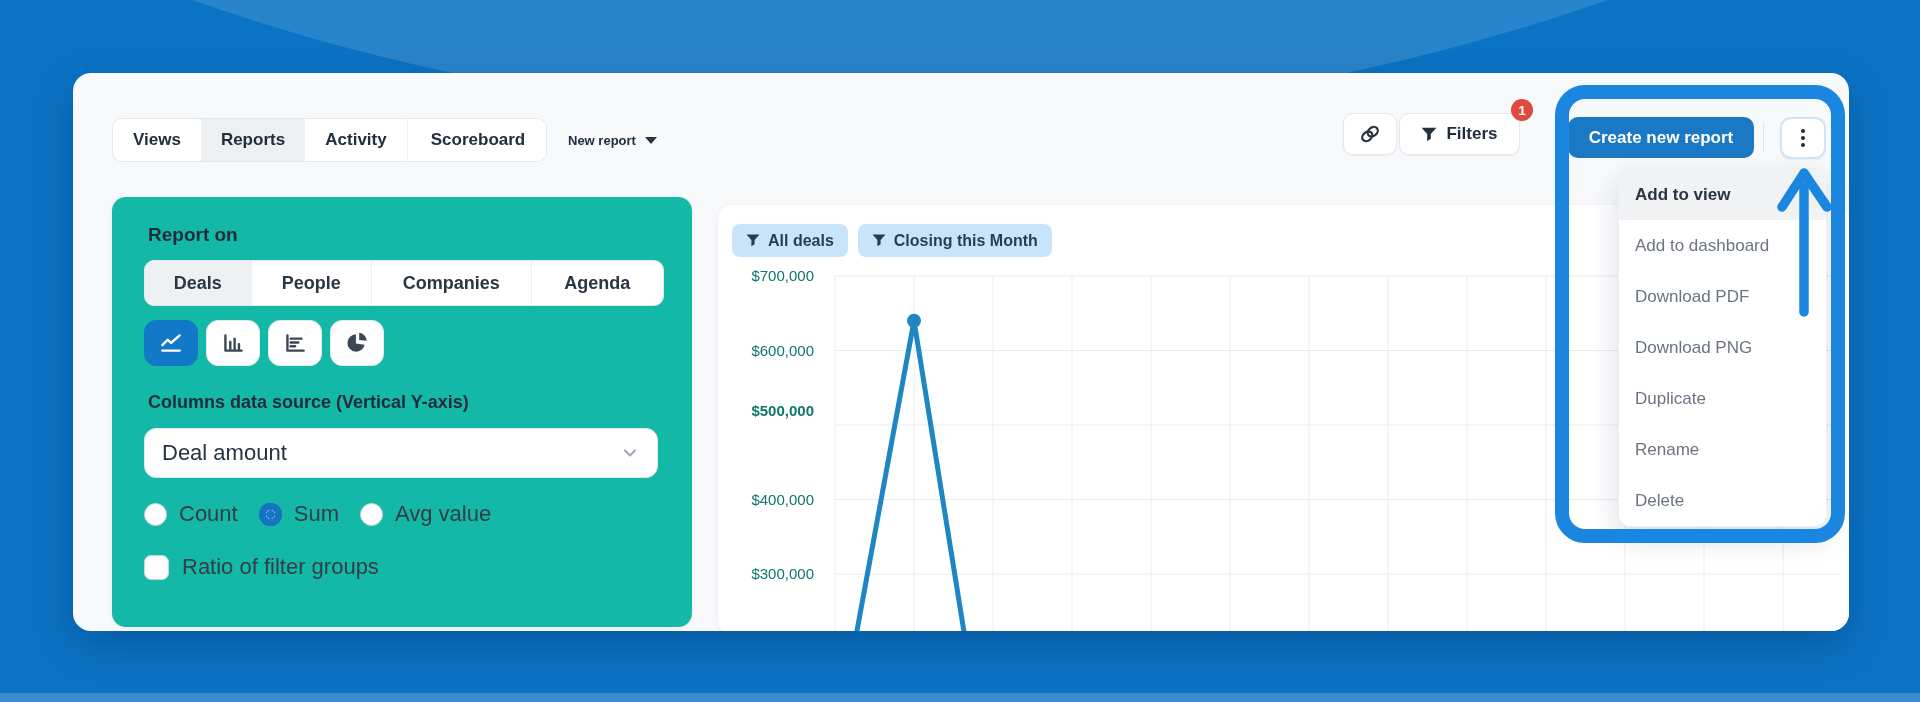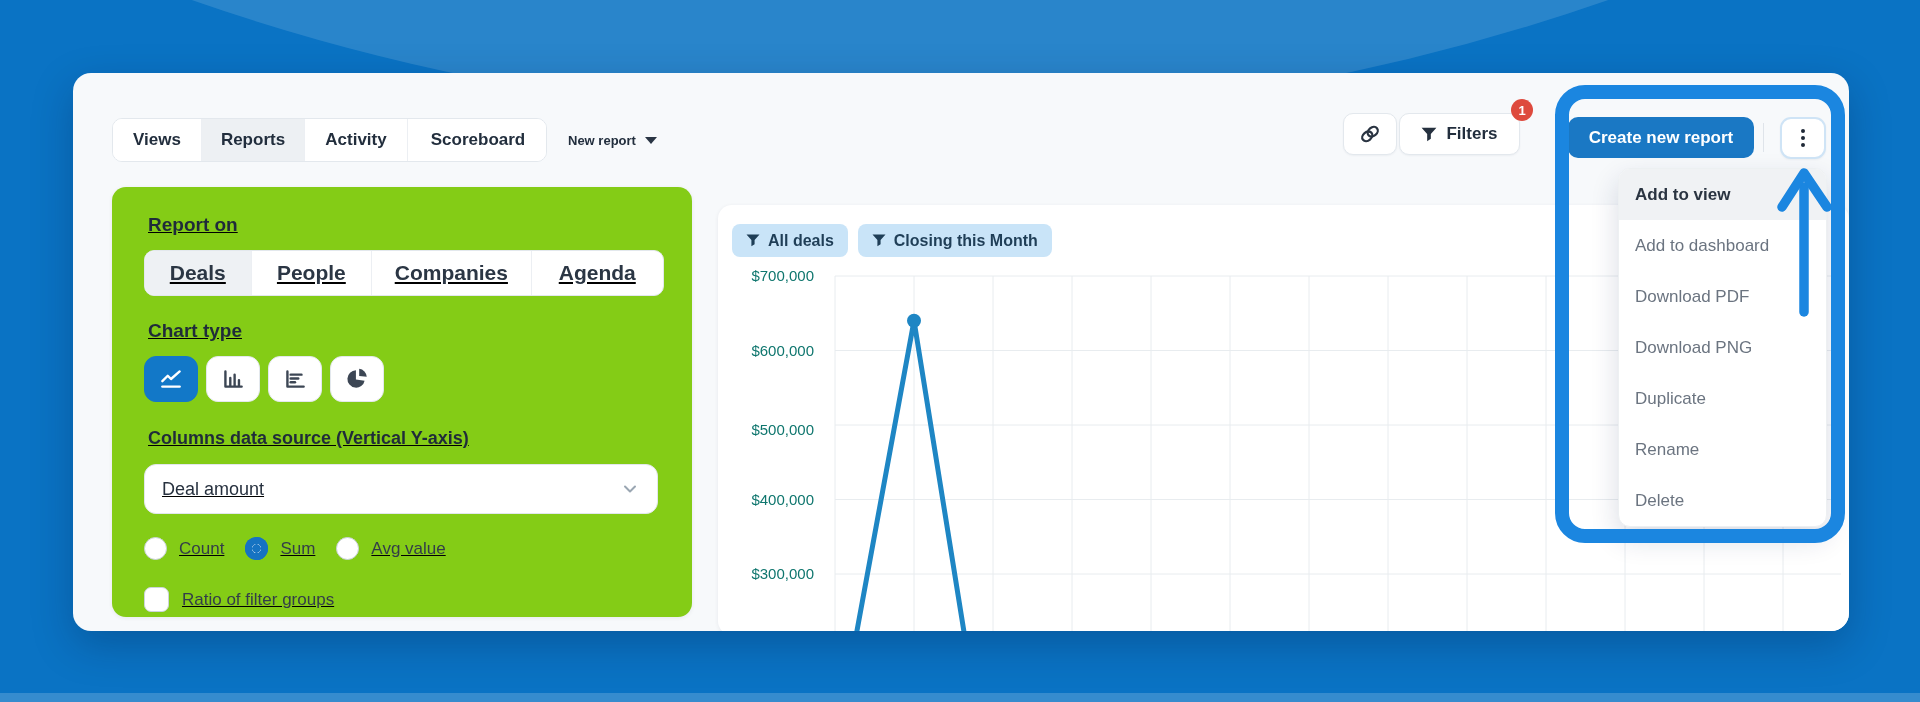--- a/index.html
+++ b/index.html
@@ -41,38 +41,38 @@
   .icon-btn{position:absolute;background:#fff;border:1px solid var(--border);border-radius:10px;display:flex;align-items:center;justify-content:center;cursor:pointer;box-shadow:0 1px 2px rgba(20,40,80,.05);}
   .link-btn{left:1270px;top:40px;width:54px;height:42px;}
   .filters-btn{position:absolute;left:1326px;top:40px;width:121px;height:42px;background:#fff;border:1px solid var(--border);border-radius:10px;display:flex;align-items:center;justify-content:center;gap:9px;font-size:17px;font-weight:700;color:var(--text-dark);cursor:pointer;box-shadow:0 1px 2px rgba(20,40,80,.05);}
   .badge{position:absolute;left:1438px;top:26px;width:22px;height:22px;border-radius:50%;background:var(--badge_red);color:#fff;font-size:13px;font-weight:700;display:flex;align-items:center;justify-content:center;z-index:4;}
   .create-btn{position:absolute;left:1495px;top:44px;width:186px;height:41px;border-radius:10px;background:var(--primary_button_blue);color:#fff;font-size:17px;font-weight:700;display:flex;align-items:center;justify-content:center;border:none;cursor:pointer;}
   .v-divider{position:absolute;left:1690px;top:50px;width:1px;height:29px;background:#dfe4ea;}
   .kebab-btn{left:1707px;top:44px;width:46px;height:42px;border:2px solid #cfe4f6;border-radius:11px;flex-direction:column;gap:3px;}
   .kdot{width:4px;height:4px;border-radius:50%;background:#1f2937;}
 
   
-  .left-panel{position:absolute;left:39px;top:114px;width:580px;height:430px;background:#84cc16;border-radius:14px;box-shadow:0 1px 4px rgba(16,30,54,.07);padding:27px 36px;text-decoration:underline;}
+  .left-panel{position:absolute;left:39px;top:124px;width:580px;height:430px;background:#14b8a6;border-radius:14px;box-shadow:0 1px 4px rgba(16,30,54,.07);padding:27px 36px;}
   .panel-h{font-size:19px;font-weight:700;color:#1f2b3a;}
   .segmented{margin-top:14px;margin-left:-4px;width:520px;height:46px;display:flex;border:1px solid var(--border);border-radius:10px;overflow:hidden;background:#fff;}
-  .seg{display:flex;align-items:center;justify-content:center;font-size:21px;font-weight:700;color:#2b3644;border-right:1px solid #eceff3;cursor:pointer;}
+  .seg{display:flex;align-items:center;justify-content:center;font-size:18px;font-weight:700;color:#2b3644;border-right:1px solid #eceff3;cursor:pointer;}
   .seg:last-child{border-right:none;}
   .seg.selected{background:#eef1f4;}
   .seg.s1{width:107px}.seg.s2{width:121px}.seg.s3{width:160px}.seg.s4{width:132px}
   .chart-type-h{margin-top:24px;}
   .chart-type-row{margin-top:14px;margin-left:-4px;display:flex;gap:8px;}
   .ct-btn{width:54px;height:46px;border-radius:12px;border:1px solid var(--border);background:#fff;display:flex;align-items:center;justify-content:center;cursor:pointer;color:#3c4654;}
   .ct-btn.selected{background:var(--charttype_blue);border-color:var(--charttype_blue);color:#fff;}
   .columns-h{margin-top:26px;font-size:18px;}
-  .select{margin-top:15px;margin-left:-4px;width:514px;height:50px;border:1px solid #e2e7ec;border-radius:12px;background:#fff;display:flex;align-items:center;justify-content:space-between;padding:0 17px;font-size:18px;color:#27313f;cursor:pointer;}
+  .select{margin-top:15px;margin-left:-4px;width:514px;height:50px;border:1px solid #e2e7ec;border-radius:12px;background:#fff;display:flex;align-items:center;justify-content:space-between;padding:0 17px;font-size:22px;color:#27313f;cursor:pointer;}
   .radio-row{margin-top:23px;margin-left:-4px;display:flex;align-items:center;gap:21px;}
   .radio-opt{display:flex;align-items:center;gap:12px;cursor:pointer;}
   .radio-c{width:23px;height:23px;border-radius:50%;border:1.5px solid #c9d1d9;background:#fff;}
   .radio-opt.checked .radio-c{border:none;background:radial-gradient(circle,#fff 0 3.5px,var(--radio_blue) 4px 100%);box-shadow:inset 0 0 0 7px var(--radio_blue);background:radial-gradient(circle,var(--radio_blue) 0 4px,#fff 4.5px 7.5px,var(--radio_blue) 8px 100%);}
-  .opt-label{font-size:17px;color:#333d49;}
+  .opt-label{font-size:22px;color:#333d49;}
   .checkbox-row{margin-top:27px;margin-left:-4px;display:flex;align-items:center;gap:13px;cursor:pointer;}
   .checkbox{width:25px;height:25px;border-radius:7px;border:1.5px solid #ccd4dc;background:#fff;}
 
   
   .chart-card{position:absolute;left:645px;top:132px;width:1131px;height:430px;background:#fff;border-radius:14px;box-shadow:0 1px 4px rgba(16,30,54,.07);}
   .chips-row{position:absolute;left:14px;top:19px;display:flex;gap:10px;z-index:2;}
   .chip{display:inline-flex;align-items:center;gap:8px;height:33px;padding:0 14px;border-radius:8px;background:var(--chip_bg);color:var(--chip_text);font-size:16px;font-weight:700;cursor:pointer;}
   .plot-svg{position:absolute;left:0;top:0;z-index:1;}
   .ylab{position:absolute;left:0;width:96px;text-align:right;font-size:15px;color:#0f766e;}
 
@@ -151,21 +151,20 @@
             <span>People</span>
           </div>
         <div class="seg s3">
             <span>Companies</span>
           </div>
         <div class="seg s4">
             <span>Agenda</span>
           </div>
       </div>
 
-      <div class="panel-h chart-type-h">Chart type</div>
       <div class="chart-type-row">
         <div class="ct-btn selected">
           <svg width="26" height="26" viewBox="0 0 24 24" fill="none" stroke="currentColor" stroke-width="2.2" stroke-linecap="round" stroke-linejoin="round">
             <polyline points="4,14 9,9 12,12 20,5"></polyline>
               <line x1="4" y1="19" x2="20" y2="19"></line>
           </svg>
         </div>
         <div class="ct-btn">
           <svg width="26" height="26" viewBox="0 0 24 24" fill="none" stroke="currentColor" stroke-width="2.2" stroke-linecap="round">
             <polyline points="5,5 5,19 20,19" fill="none" stroke-linejoin="round"></polyline>
@@ -230,21 +229,21 @@
         <div class="chip">
           <svg width="14" height="13" viewBox="0 0 14 13" fill="#1f3e57">
               <path d="M0.5 0.5h13L8.6 6v4.2L5.4 12.3V6z"></path>
             </svg>
           <span>Closing this Month</span>
         </div>
       </div>
       <div id="yAxis">
           <div class="ylab" style="top: 62px;">$700,000</div>
           <div class="ylab" style="top: 136.5px;">$600,000</div>
-          <div class="ylab" style="top: 216px;">$500,000</div>
+          <div class="ylab" style="top: 197px; font-weight: bold;">$500,000</div>
           <div class="ylab" style="top: 285.5px;">$400,000</div>
           <div class="ylab" style="top: 360px;">$300,000</div>
         </div>
       <svg class="plot-svg" id="plotSvg" width="1131" height="430" viewBox="0 0 1131 430">
           <line x1="117" x2="117" y1="71" y2="430" stroke="#e8ecef" stroke-width="1"></line>
           <line x1="196" x2="196" y1="71" y2="430" stroke="#e8ecef" stroke-width="1"></line>
           <line x1="275" x2="275" y1="71" y2="430" stroke="#e8ecef" stroke-width="1"></line>
           <line x1="354" x2="354" y1="71" y2="430" stroke="#e8ecef" stroke-width="1"></line>
           <line x1="433" x2="433" y1="71" y2="430" stroke="#e8ecef" stroke-width="1"></line>
           <line x1="512" x2="512" y1="71" y2="430" stroke="#e8ecef" stroke-width="1"></line>

